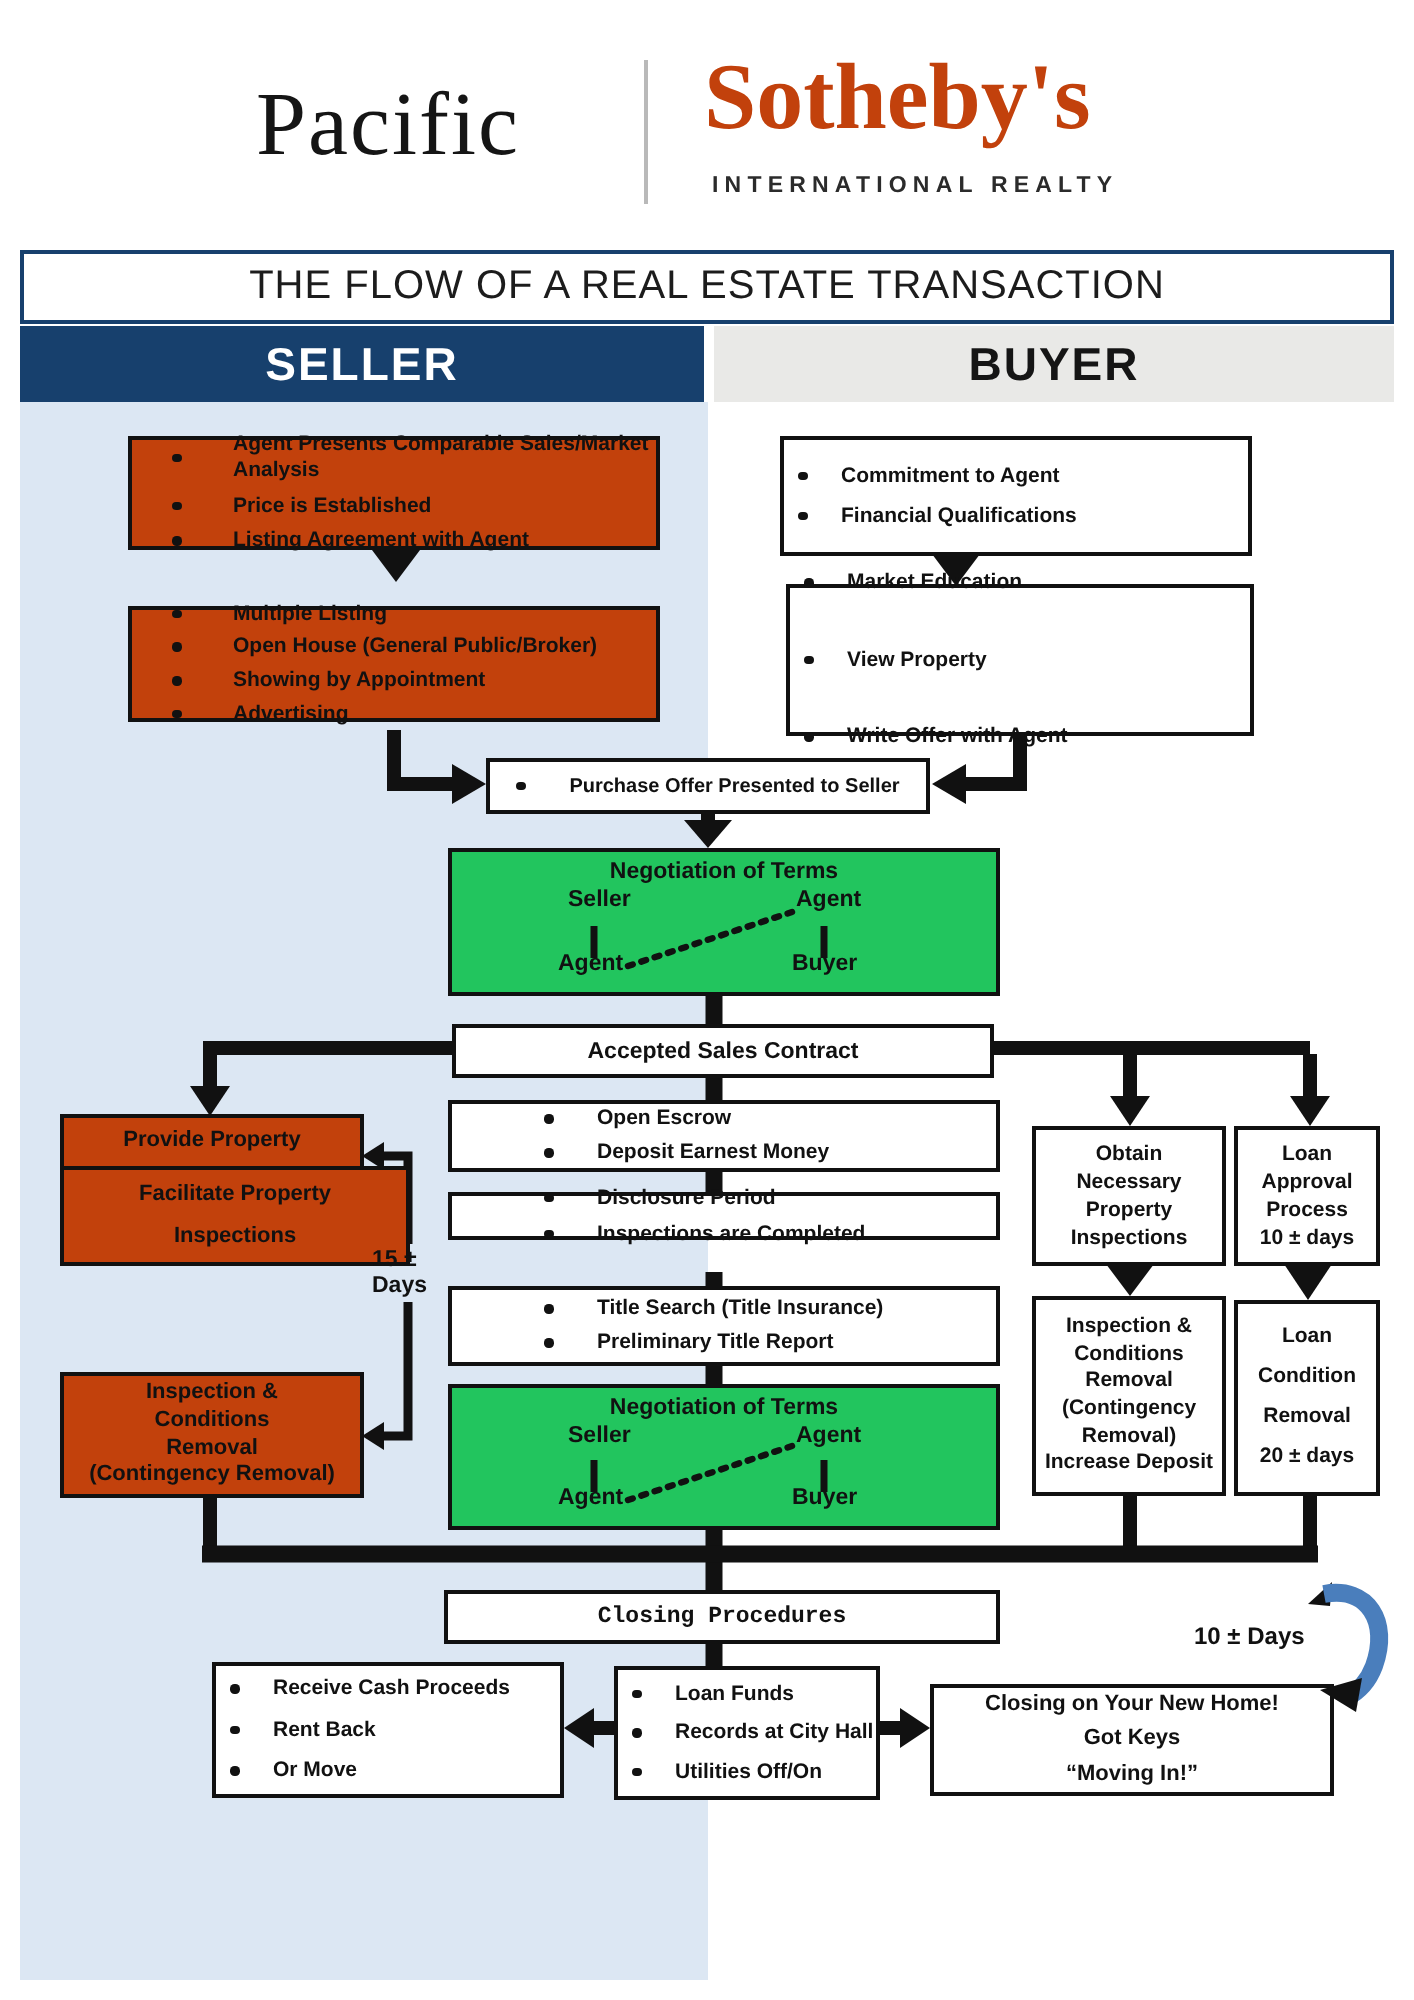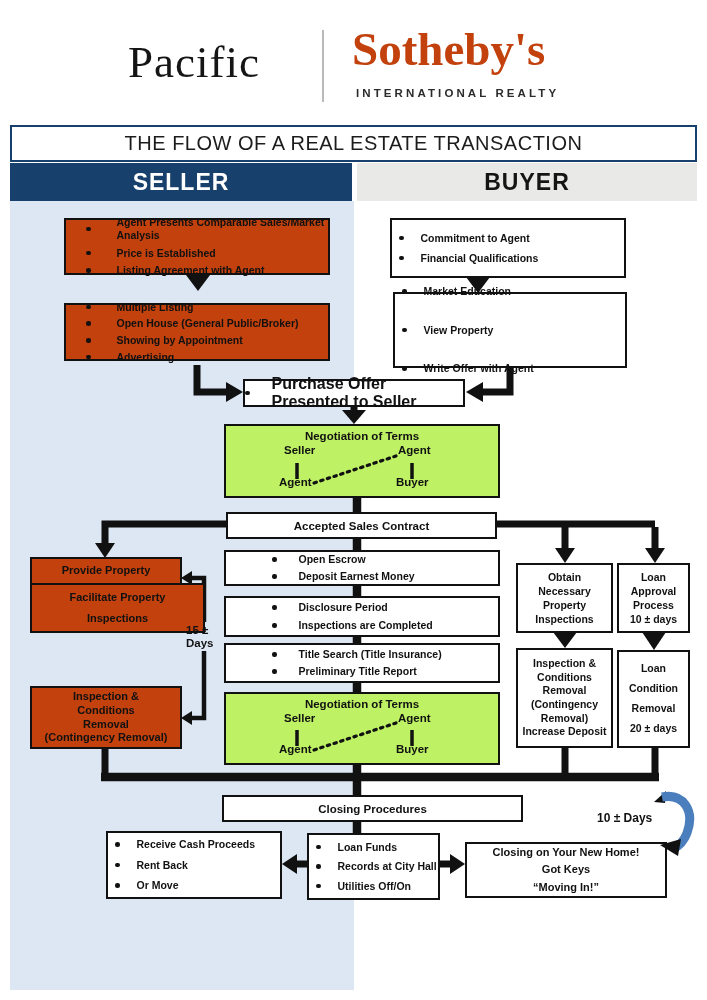--- a/index.html
+++ b/index.html
@@ -36,21 +36,21 @@
   .pad-a .bdot{margin-left:20px;margin-right:26px;}
   .pad-b .bdot{margin-left:7px;margin-right:17px;}
   .pad-c .bdot{margin-left:46px;margin-right:22px;}
   .gap5{gap:5px;} .gap4{gap:4px;} .gap7{gap:7px;} .gap9{gap:26px;} .gap8{gap:8px;}
   .ctext{display:flex;align-items:center;justify-content:center;font-size:11.5px;font-weight:700;}
   .clines{display:flex;flex-direction:column;align-items:center;justify-content:center;
           height:100%;font-size:10.5px;font-weight:700;text-align:center;}
   .clines span{display:block;}
 
   
-  .neg{background:#bef264;}
+  .neg{background:#22c55e;}
   .neg-title{position:absolute;left:0;right:0;top:4px;text-align:center;
              font-size:11.5px;font-weight:700;}
   .neg-lbl{position:absolute;font-size:11.5px;font-weight:700;}
   .neg svg{position:absolute;left:0;top:0;}
 
   .days-label{position:absolute;z-index:3;font-size:11.5px;font-weight:700;line-height:1.15;}
   .overlay{position:absolute;left:0;top:0;z-index:1;}
   .swoosh{position:absolute;left:651px;top:790px;z-index:3;}
 </style>
 </head>
@@ -177,21 +177,21 @@
           <span>View Property</span>
         </div>
       <div class="brow">
           <span class="bdot"></span>
           <span>Write Offer with Agent</span>
         </div>
     </div>
   </div>
 
   <div class="box" style="left:243px;top:379px;width:222px;height:28px;">
-    <div class="ctext" style="height:100%;font-size:16px;">
+    <div class="ctext" style="height:100%;font-size:10px;">
       <span class="bdot" style="margin-right:22px;"></span>
       <span>Purchase Offer Presented to Seller</span>
     </div>
   </div>
 
   <div class="box neg" style="left:224px;top:424px;width:276px;height:74px;">
     <div class="neg-title">Negotiation of Terms</div>
     <div class="neg-lbl" style="left:58px;top:18px;">Seller</div>
     <div class="neg-lbl" style="left:172px;top:18px;">Agent</div>
     <div class="neg-lbl" style="left:53px;top:50px;">Agent</div>
@@ -213,21 +213,21 @@
           <span class="bdot"></span>
           <span>Open Escrow</span>
         </div>
       <div class="brow">
           <span class="bdot"></span>
           <span>Deposit Earnest Money</span>
         </div>
     </div>
   </div>
 
-  <div class="box" style="left:224px;top:596px;width:276px;height:41px;">
+  <div class="box" style="left:224px;top:596px;width:276px;height:24px;">
     <div class="bullets pad-c gap5">
       <div class="brow">
           <span class="bdot"></span>
           <span>Disclosure Period</span>
         </div>
       <div class="brow">
           <span class="bdot"></span>
           <span>Inspections are Completed</span>
         </div>
     </div>
@@ -304,21 +304,21 @@
     <span>Increase Deposit</span>
   </div>
 
   <div class="box clines" style="left:617px;top:650px;width:73px;height:98px;line-height:1.9;">
     <span>Loan</span>
     <span>Condition</span>
     <span>Removal</span>
     <span>20 ± days</span>
   </div>
 
-  <div class="box ctext" style="left:222px;top:795px;width:301px;height:27px;">
+  <div class="box ctext" style="left:222px;top:795px;width:278px;height:27px;font-family:Liberation Mono, monospace;">
     <span>Closing Procedures</span>
   </div>
 
   <div class="box" style="left:106px;top:831px;width:176px;height:68px;">
     <div class="bullets pad-b gap8">
       <div class="brow">
           <span class="bdot"></span>
           <span>Receive Cash Proceeds</span>
         </div>
       <div class="brow">

